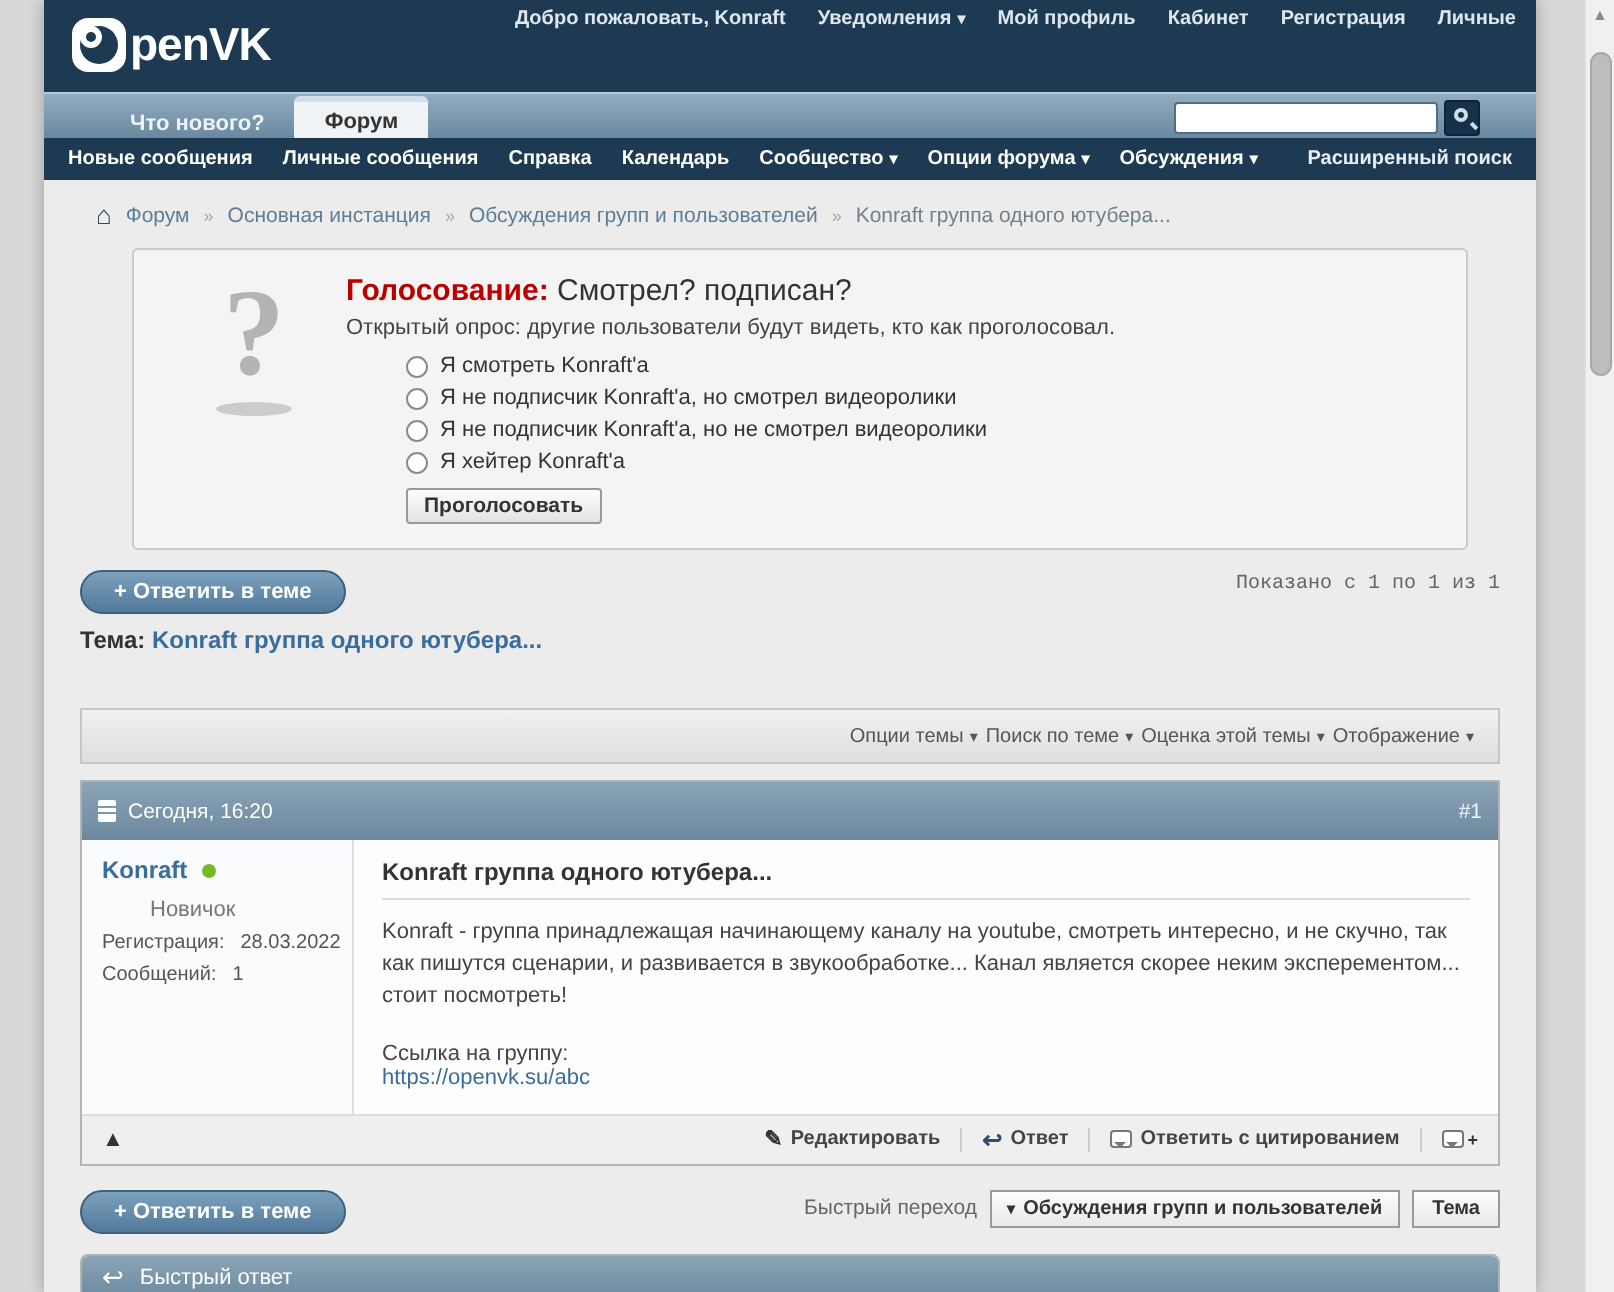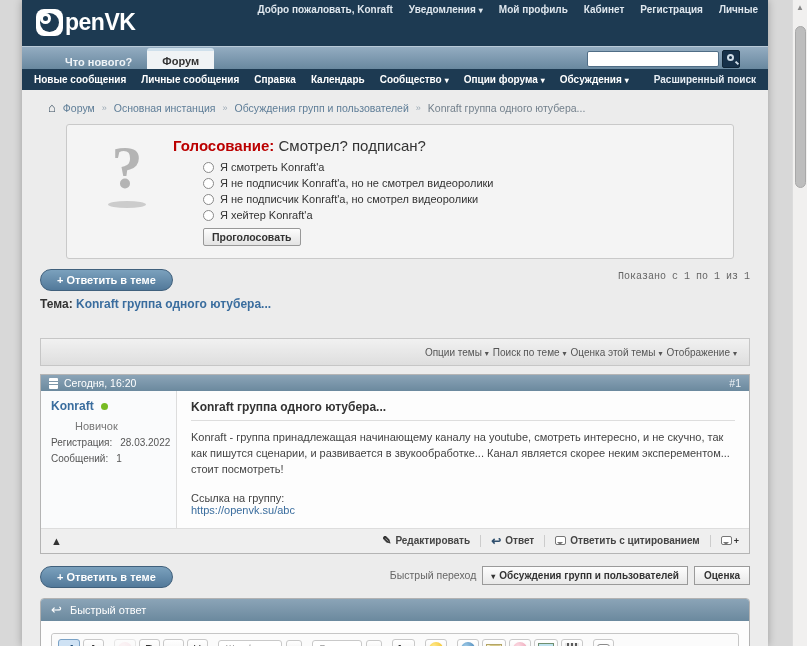--- a/index.html
+++ b/index.html
@@ -88,21 +88,21 @@
   .topic-label { font-weight:bold; color:#333; }
   .topic-link { font-weight:bold; color:#3a6d9e; cursor:pointer; }
 
   .toolsbar { background:linear-gradient(#f1f1f1,#dedede); border:1px solid #c6c6c6;
     height:28px; display:flex; justify-content:flex-end; align-items:center;
     gap:4px; padding:0 12px; color:#555; font-size:10px;margin-top:27px; }
   .toolsbar span { cursor:pointer; }
 
   
   .post { border:1px solid #b4b4b4; margin-top:8px; background:#fdfdfd; }
-  .post-hdr { background:linear-gradient(#8ba4b7,#6b899e); height:16px; display:flex;
+  .post-hdr { background:linear-gradient(#8ba4b7,#6b899e); height:29px; display:flex;
     align-items:center; padding:0 8px; color:#fff; font-size:10.5px; }
   .doc-icon { width:9px; height:11px; background:#fff; border-radius:1px; margin-right:6px;
     background-image:linear-gradient(#fff 3px,#7e97a9 3px,#7e97a9 4px,#fff 4px,#fff 6px,#7e97a9 6px,#7e97a9 7px,#fff 7px); }
   .post-num { margin-left:auto; color:#f0f4f7; cursor:pointer; }
   .post-body { display:flex; }
   .user-col { width:136px; border-right:1px solid #ddd; background:#fafbfc; padding:8px 10px; }
   .username { color:#3a6d9e; font-weight:bold; font-size:12px; cursor:pointer; }
   .online-dot { display:inline-block; width:7px; height:7px; background:#77bb22;
     border-radius:50%; margin-left:4px; }
   .rank { color:#777; margin-top:7px;margin-left:24px; }
@@ -254,32 +254,33 @@
     <div class="poll">
       <div class="qmark-col">
         <div class="qmark">?</div>
         <div class="qmark-shadow"></div>
       </div>
       <div class="poll-main">
         <div class="poll-title">
           <span class="poll-label">Голосование:</span>
           <span class="poll-q">Смотрел? подписан?</span>
         </div>
+        <div class="poll-sub">Открытый опрос: другие пользователи будут видеть, кто как проголосовал.</div>
         <div class="poll-opts">
           <div class="opt">
             <span class="radio"></span>
             <span>Я смотреть Konraft'а</span>
           </div>
           <div class="opt">
             <span class="radio"></span>
-            <span>Я не подписчик Konraft'а, но не смотрел видеоролики</span>
+            <span>Я не подписчик Konraft'а, но смотрел видеоролики</span>
           </div>
           <div class="opt">
             <span class="radio"></span>
-            <span>Я не подписчик Konraft'а, но смотрел видеоролики</span>
+            <span>Я не подписчик Konraft'а, но не смотрел видеоролики</span>
           </div>
           <div class="opt">
             <span class="radio"></span>
             <span>Я хейтер Konraft'а</span>
           </div>
         </div>
         <div class="poll-btns">
           <button class="btn">Проголосовать</button>
         </div>
       </div>
@@ -356,21 +357,21 @@
           </span>
         </div>
       </div>
     </div>
 
     <div class="reply-row" style="margin-top:12px;">
       <div class="pill">+ Ответить в теме</div>
       <div class="quicknav">
         <span class="qn-label">Быстрый переход</span>
         <button class="qn-select caret-lead">Обсуждения групп и пользователей</button>
-        <button class="qn-up">Оценка</button>
+        <button class="qn-up">Тема</button>
       </div>
     </div>
 
     <div class="qr">
       <div class="qr-hdr">
         <span class="qr-arrow">↩</span>
         <span>Быстрый ответ</span>
       </div>
       <div class="qr-body">
         <div class="editor">

